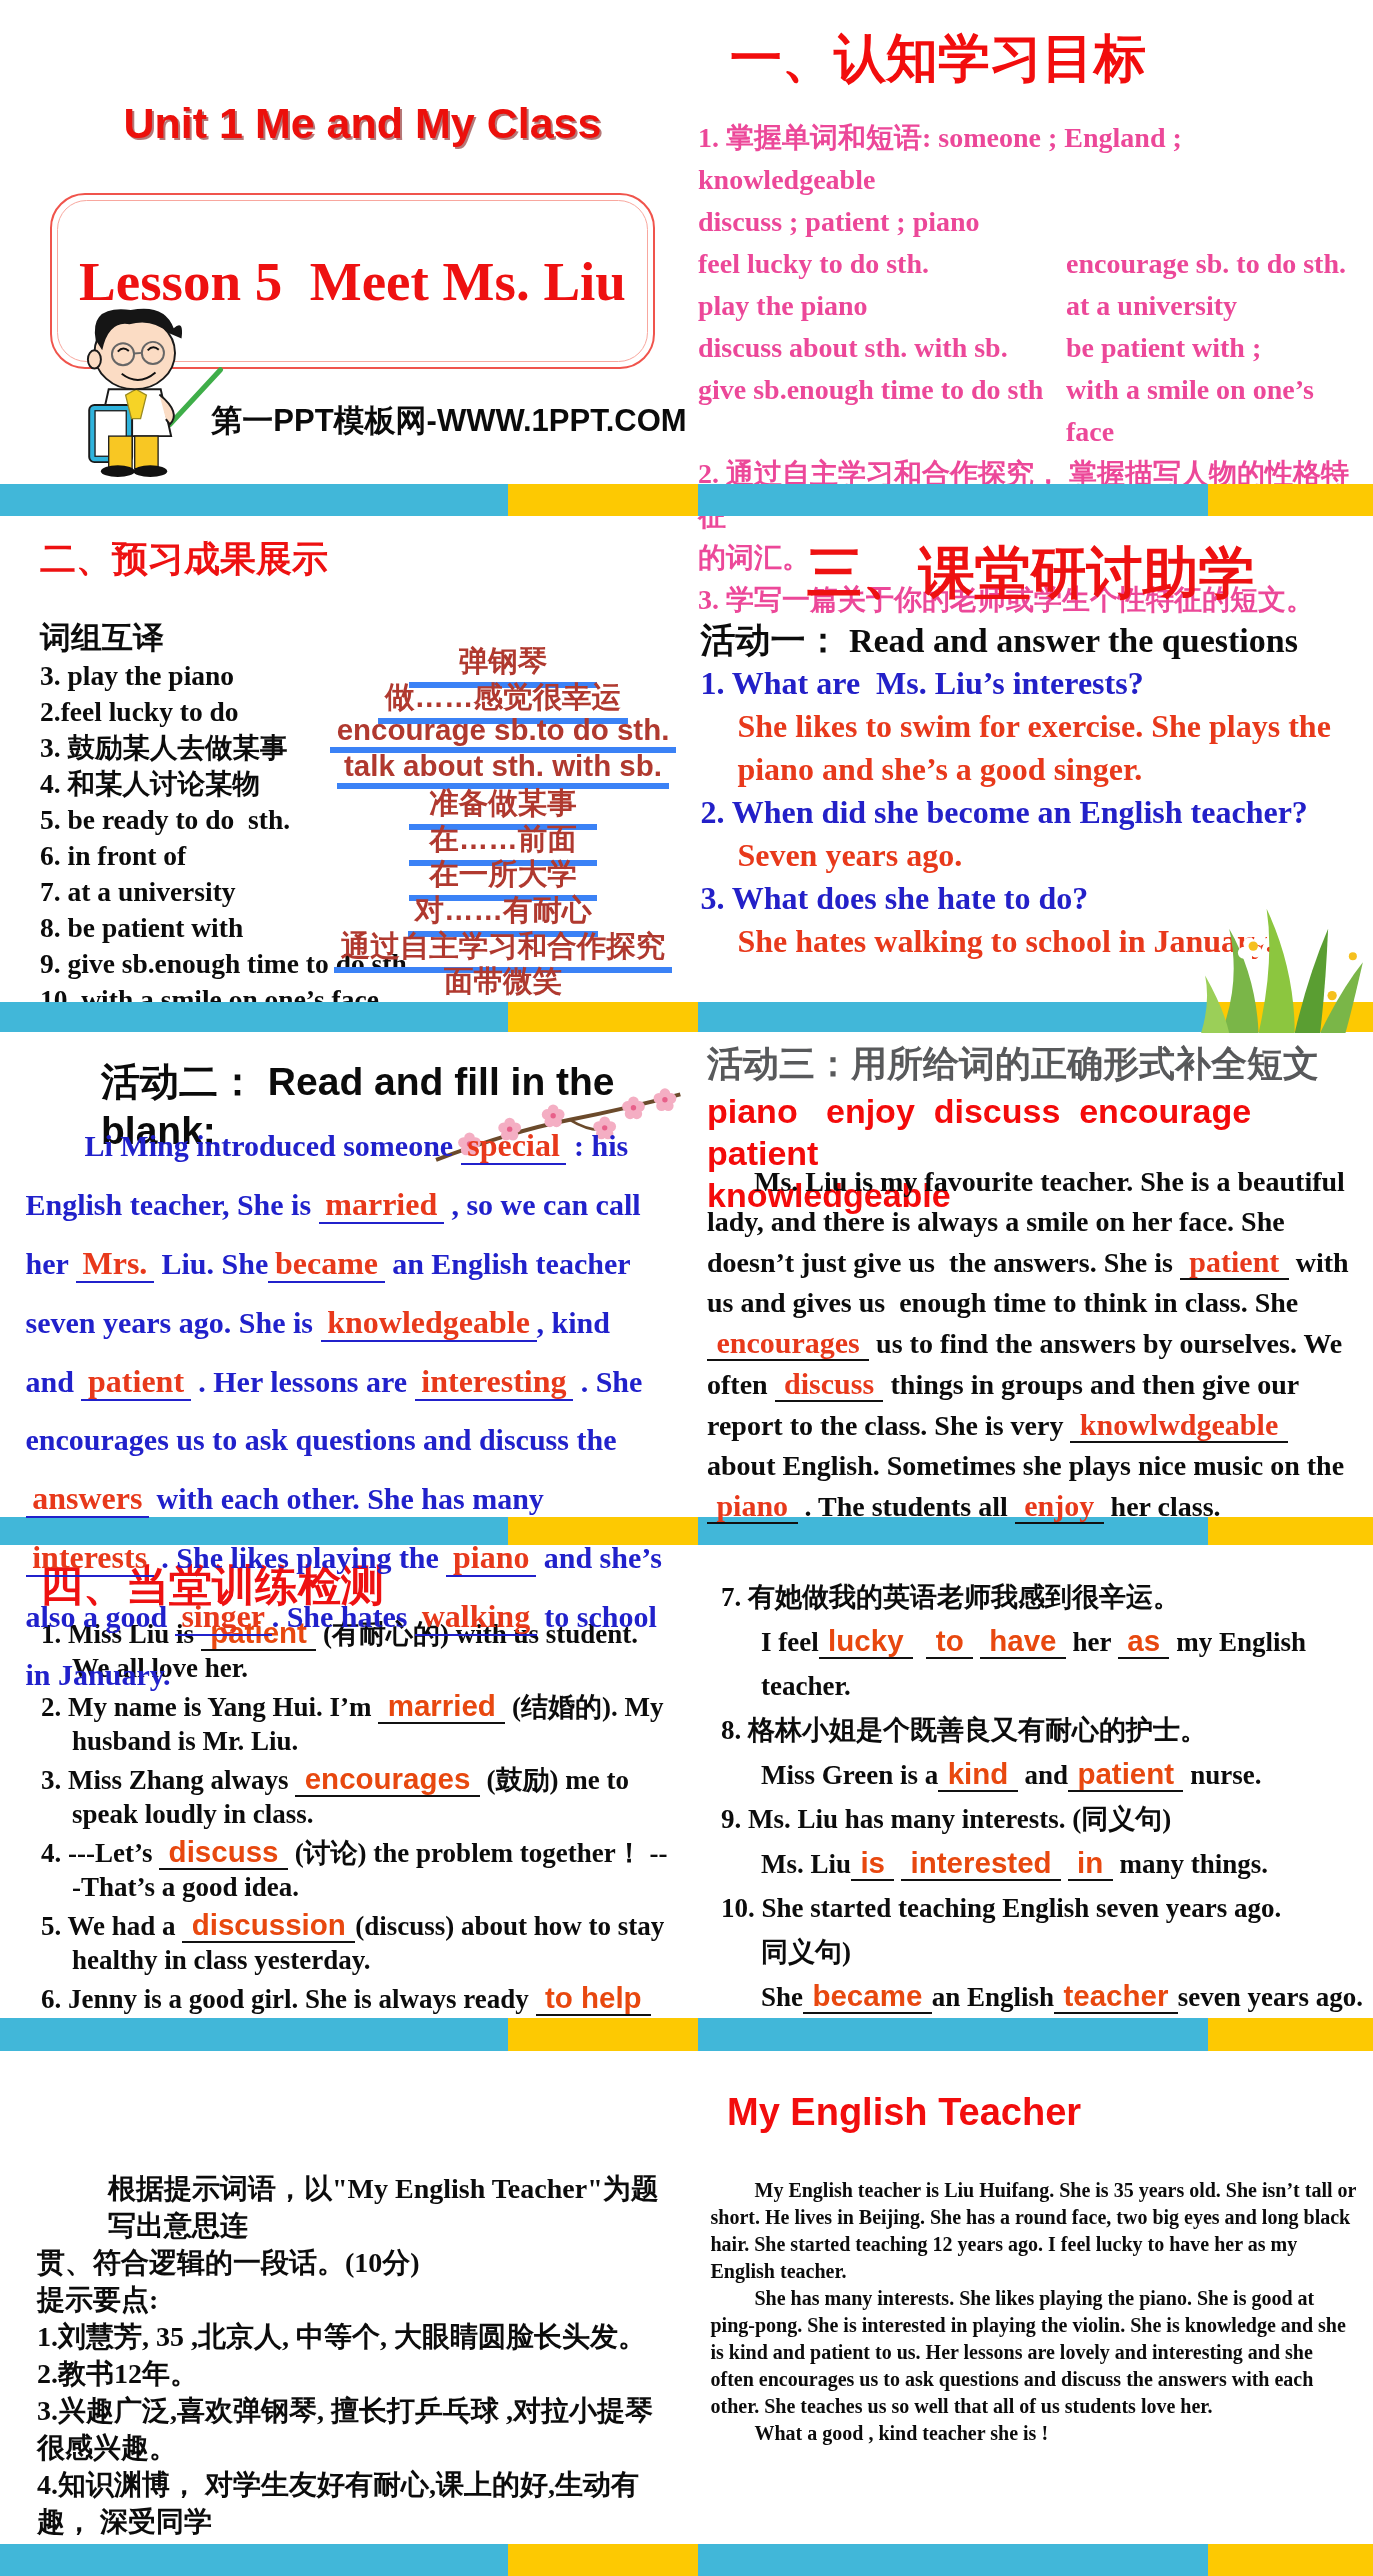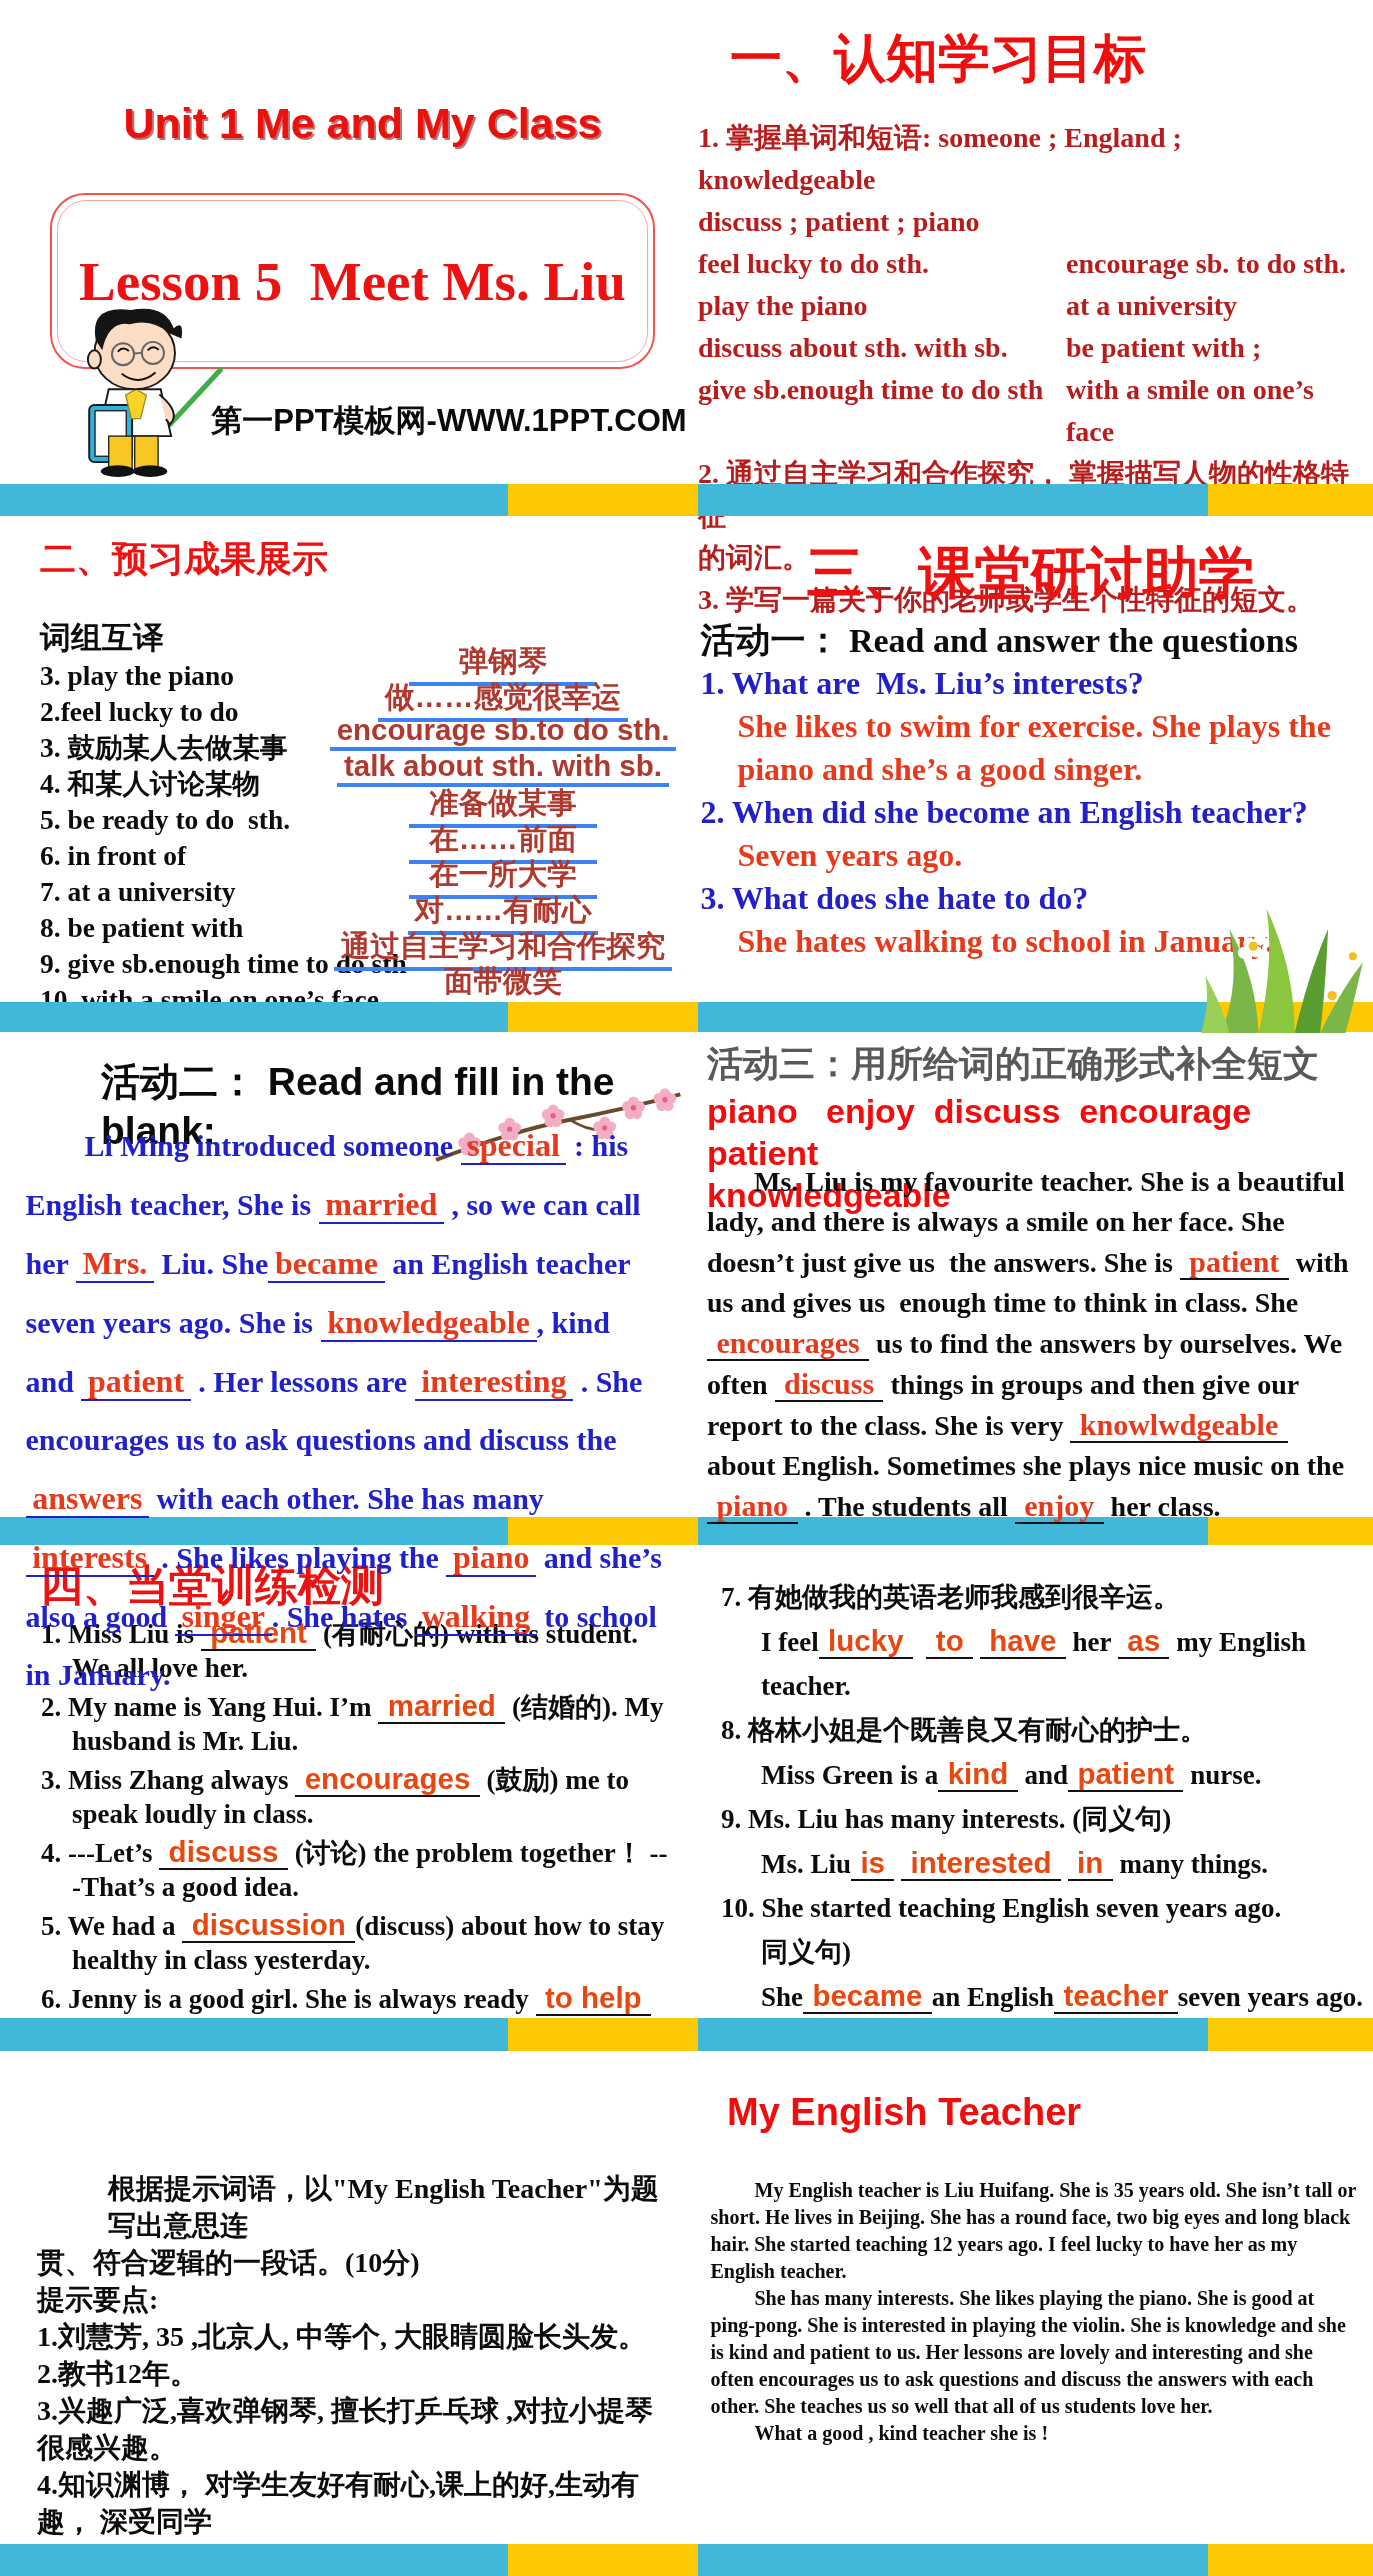--- a/index.html
+++ b/index.html
@@ -19,33 +19,33 @@
     color:#ec100c;text-shadow:2px 2px 0 rgba(120,10,10,.55);}
   .lesson-box{left:50px;top:193px;width:601px;height:172px;border:2.7px solid #f0544c;border-radius:35px;}
   .lesson-box-inner{position:absolute;inset:4.7px;border:1.3px solid #f8a79e;border-radius:29.5px;
     display:flex;align-items:center;justify-content:center;}
   .lesson-title{font-size:55px;font-weight:bold;color:#ee1111;}
   .logo-text{left:201px;top:400px;width:496px;text-align:center;font-size:31px;font-weight:bold;color:#0b0b0b;}
 
   
   .goals{left:698px;top:24px;width:665px;}
   .goals-title{margin-left:32px;font-size:52px;font-weight:bold;color:#f20d0d;}
-  .goals-body{margin-top:23px;font-size:28px;font-weight:bold;line-height:42px;color:#b91c1c;}
+  .goals-body{margin-top:23px;font-size:28px;font-weight:bold;line-height:42px;color:#ec4899;}
   .goal-pair{display:flex;}
   .goal-pair .gl{width:368px;}
   .goal-pair .gr{flex:1;}
 
   
   .sec2{left:0;top:516px;width:687px;height:486px;}
   .sec2-title{left:40px;top:19px;font-size:36px;font-weight:bold;color:#ee1111;}
   .sec2-sub{left:40px;top:101px;font-size:31px;font-weight:bold;}
   .pv-list{left:40px;top:142px;width:376px;font-size:27.5px;font-weight:bold;line-height:36px;}
   .pv-ans{position:absolute;left:315px;width:376px;text-align:center;font-size:29.5px;font-weight:bold;
     color:#b0392f;font-family:"Liberation Sans","DejaVu Sans",sans-serif;}
-  .pv-ans span{border-bottom:4px solid #3b82f6;padding:0 6.7px;display:inline-block;min-width:174px;}
+  .pv-ans span{border-bottom:6px solid #3b82f6;padding:0 6.7px;display:inline-block;min-width:174px;}
 
   
   .sec3{left:687px;top:516px;width:687px;height:486px;}
   .sec3-title{left:0;top:20px;width:687px;text-align:center;font-size:56px;font-weight:bold;color:#ee1111;}
   .act1-line{left:13.4px;top:101px;font-size:34px;font-weight:bold;}
   .act1-label{font-family:"Liberation Sans","DejaVu Sans",sans-serif;font-size:35px;}
   .qa{left:13.4px;top:146px;width:671px;font-size:32px;font-weight:bold;line-height:43px;}
   .qa .q{color:#2320c8;}
   .qa .a{color:#e8391b;margin-left:37px;}
 

